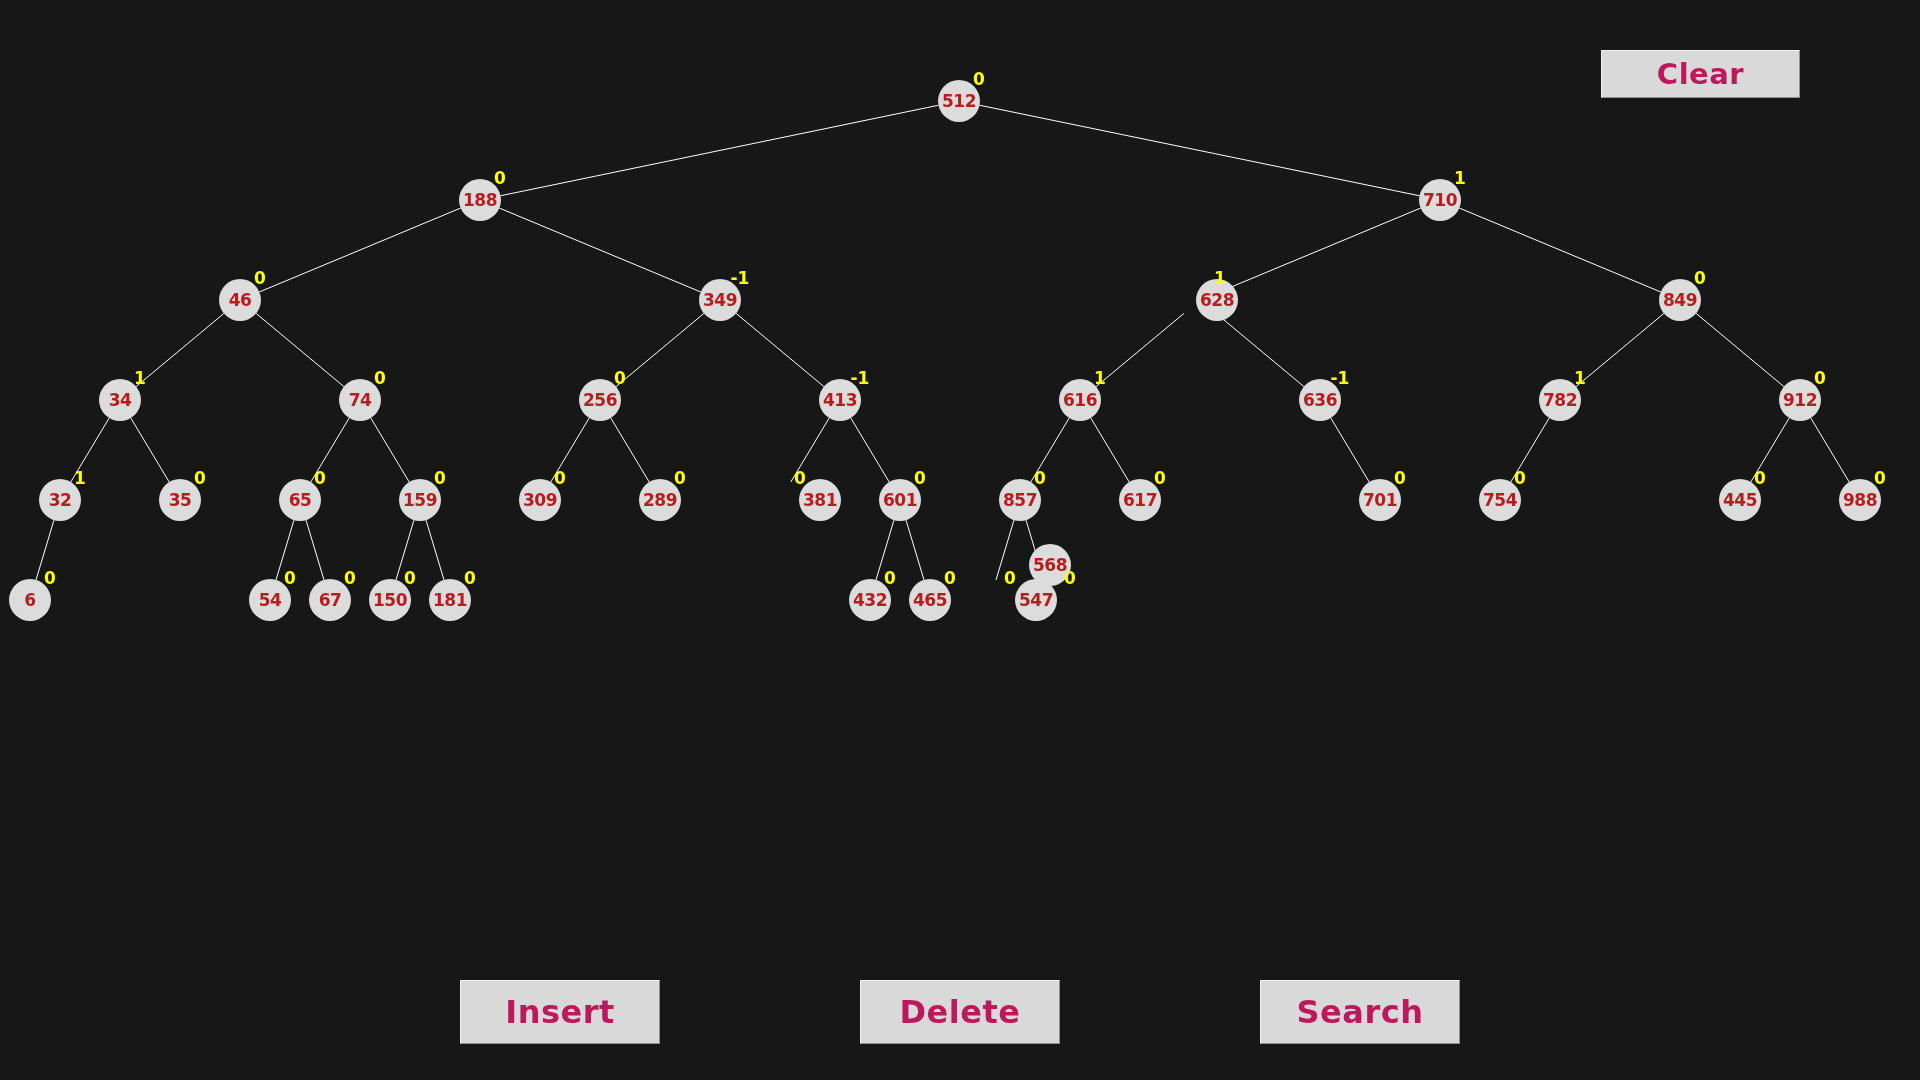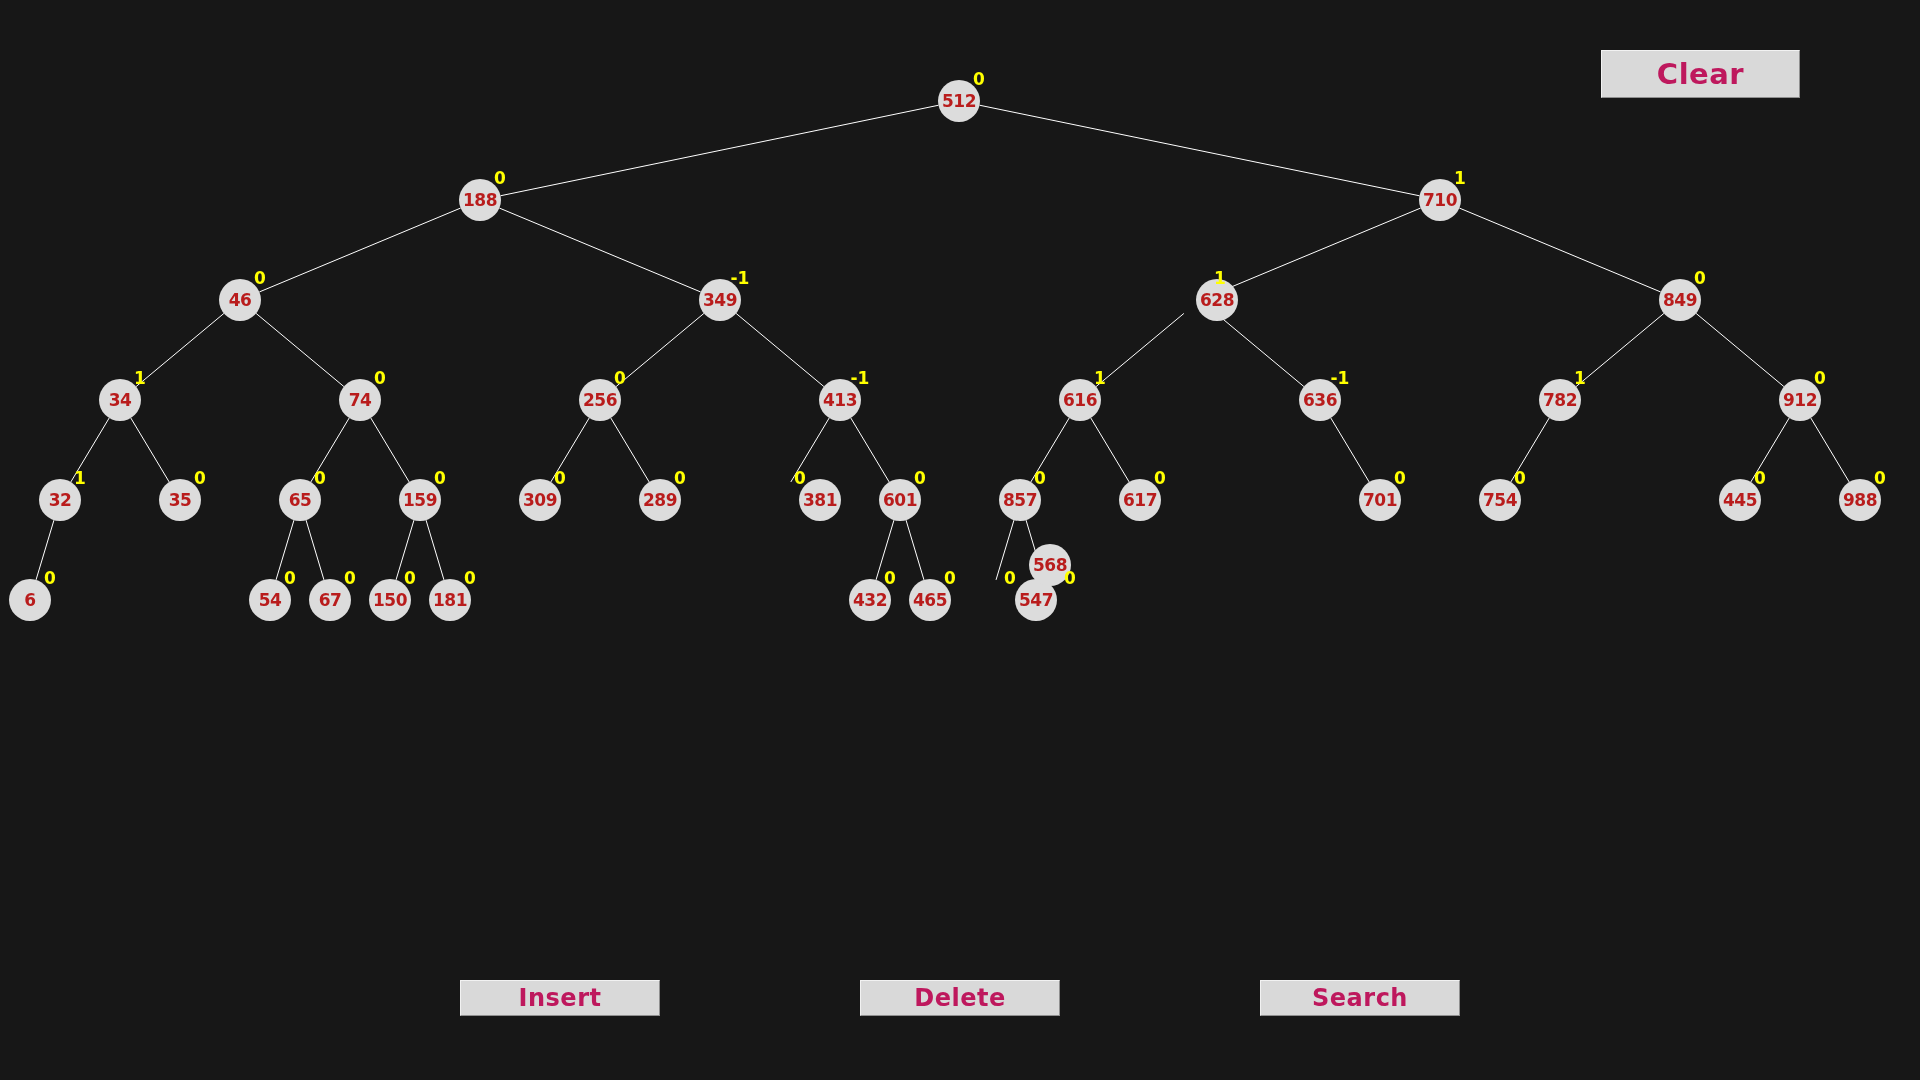--- a/index.html
+++ b/index.html
@@ -76,23 +76,23 @@
   }
   #btn-clear {
     left: 1601px;
     top: 50px;
     width: 199px;
     height: 48px;
     font-size: 29px;
   }
   .btn-bottom {
     top: 980px;
-    height: 36px;
+    height: 64px;
     width: 200px;
-    font-size: 24px;
+    font-size: 32px;
   }
   #btn-insert { left: 460px; }
   #btn-delete { left: 860px; }
   #btn-search { left: 1260px; }
 </style>
 </head>
 <body>
 
 <div id="canvas">
   <svg id="edges" viewBox="0 0 1920 1080">

